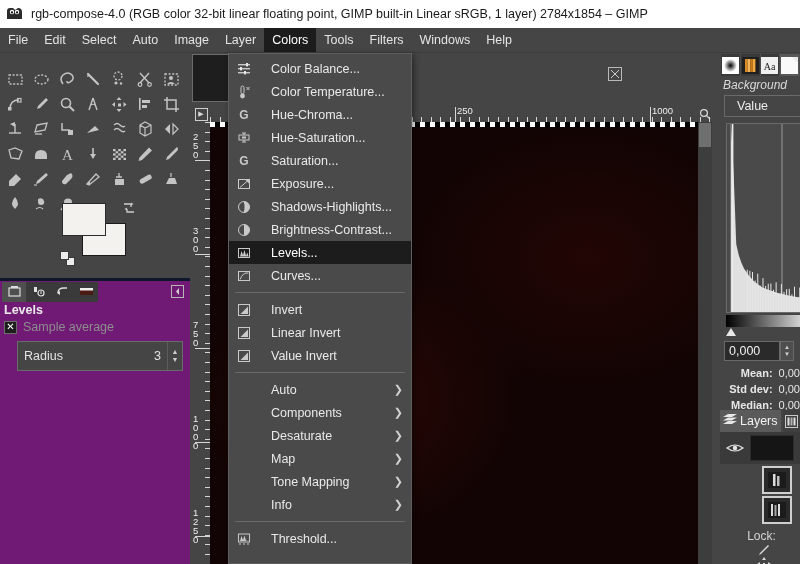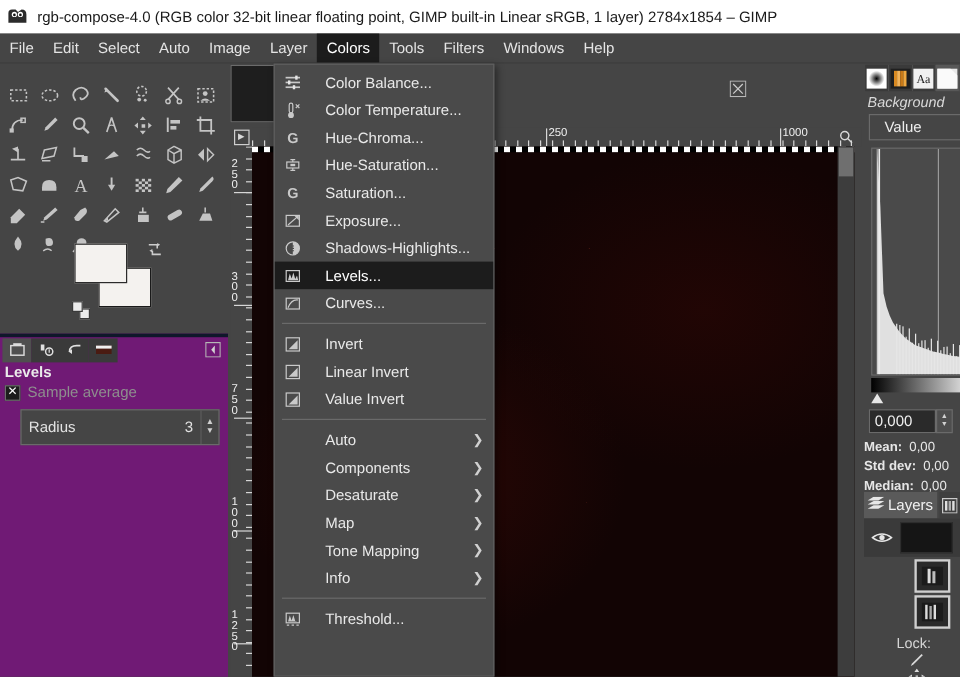--- a/index.html
+++ b/index.html
@@ -129,21 +129,21 @@
   #histmark .m{position:absolute;left:0px;top:0;width:0;height:0;
     border-left:5px solid transparent;border-right:5px solid transparent;border-bottom:8px solid #e8e8e8;}
   #rd-val{position:absolute;left:4px;top:288px;width:56px;height:20px;
     background:#2a2a2a;border:1px solid #6a6a6a;box-sizing:border-box;
     display:flex;align-items:center;padding-left:4px;font-size:12.5px;color:#f0f0f0;}
   #rd-valspin{position:absolute;left:60px;top:288px;width:14px;height:20px;
     background:#4e4e4e;border:1px solid #6a6a6a;box-sizing:border-box;
     display:flex;flex-direction:column;align-items:center;justify-content:center;color:#d2d2d2;}
   #rd-valspin span{font-size:6px;line-height:7px;}
   #rd-stats{position:absolute;left:0px;top:312px;width:80px;font-size:11px;}
-  #rd-stats .row{display:flex;height:16px;align-items:center;white-space:nowrap;}
+  #rd-stats .row{display:flex;justify-content:flex-end;height:16px;align-items:center;white-space:nowrap;}
   #rd-stats .k{font-weight:bold;color:#e6e6e6;}
   #rd-stats .v{color:#e6e6e6;margin-left:6px;}
   #ly-tabs{position:absolute;left:0px;top:357px;width:80px;height:22px;display:flex;align-items:center;}
   #ly-tabs .lt{display:flex;align-items:center;height:22px;padding:0 3px;background:#5a5a5a;}
   #ly-tabs .lt .txt{font-size:12.5px;color:#f2f2f2;margin-left:3px;}
   #ly-tabs .lt2{width:20px;height:22px;display:flex;align-items:center;justify-content:center;background:#3f3f3f;margin-left:2px;}
   #ly-list{position:absolute;left:0px;top:379px;width:80px;height:95px;}
   #ly-row{position:absolute;left:0;top:0;width:80px;height:32px;background:#3a3a3a;display:flex;align-items:center;}
   #ly-row .eye{width:30px;display:flex;align-items:center;justify-content:center;color:#e2e2e2;}
   #ly-row .thumb{width:44px;height:26px;background:#151515;border:1px solid #2d2d2d;box-sizing:border-box;}
@@ -872,20 +872,29 @@
     <div class="item">
       <span class="ic">
         <svg width="14" height="14" viewBox="0 0 14 14">
           <circle cx="7" cy="7" r="5.5" fill="none" stroke="#c9c9c9"></circle>
           <path d="M7 1.5 A5.5 5.5 0 0 1 7 12.5 Z" fill="#c9c9c9"></path>
           <path d="M4 5 h4 M4 7 h4 M4 9 h4" stroke="#4a4a4a" stroke-width="0.9"></path>
         </svg>
       </span>
       <span class="lb">Shadows-Highlights...</span>
     </div>
+    <div class="item">
+      <span class="ic">
+        <svg width="14" height="14" viewBox="0 0 14 14">
+          <circle cx="7" cy="7" r="5.5" fill="none" stroke="#c9c9c9"></circle>
+          <path d="M7 1.5 A5.5 5.5 0 0 1 7 12.5 Z" fill="#c9c9c9"></path>
+        </svg>
+      </span>
+      <span class="lb">Brightness-Contrast...</span>
+    </div>
     <div class="item hl">
       <span class="ic">
         <svg width="14" height="14" viewBox="0 0 14 14">
           <rect x="1.5" y="2.5" width="11" height="9" fill="none" stroke="#c9c9c9"></rect>
           <path d="M3 10.5 L4.5 5 L6 9 L7.5 4 L9 9.5 L10.5 6.5 L11.5 10.5 Z" fill="#c9c9c9"></path>
         </svg>
       </span>
       <span class="lb">Levels...</span>
     </div>
     <div class="item">

